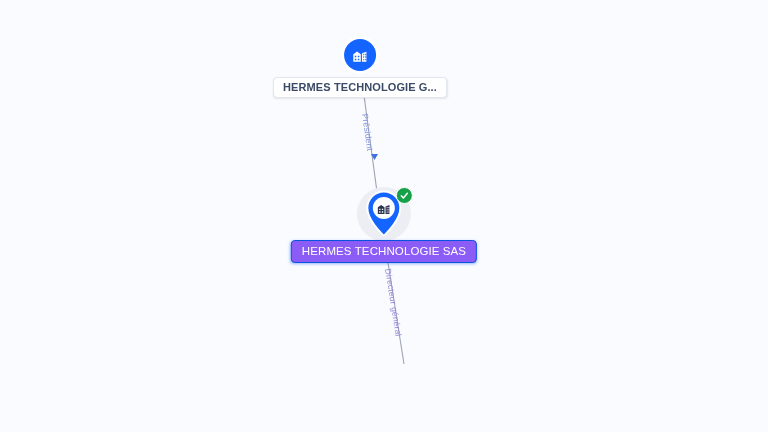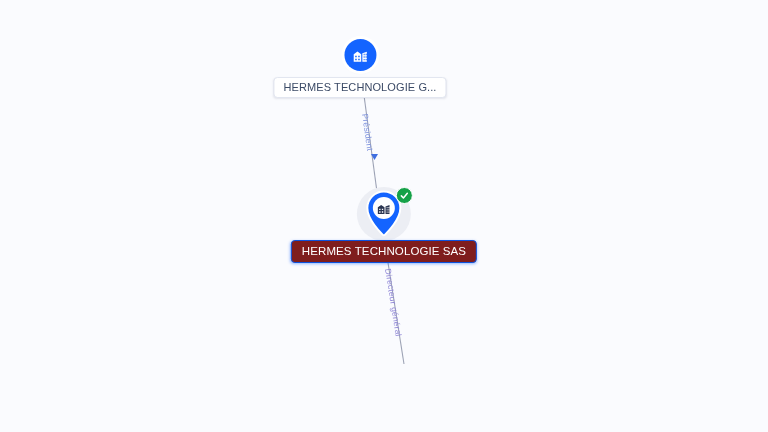--- a/index.html
+++ b/index.html
@@ -62,21 +62,21 @@
     white-space: nowrap;
     background: #ffffff;
     color: #3b4a66;
     border: 1px solid #e2e6f0;
     box-shadow: 0 1px 2px rgba(30,40,80,0.10);
     position: relative;
     z-index: 4;
     letter-spacing: .1px;
   }
   .node-label.selected {
-    background: #7f1d1d;
+    background: #8b5cf6;
     color: #ffffff;
     border-color: #0d52dd;
     font-size: 11.5px;
     padding: 4px 10px 5px 10px;
     box-shadow: 0 1px 3px rgba(20,100,255,0.45);
   }
 
   
   .pin-wrap {
     position: relative;
@@ -149,21 +149,21 @@
 
     <line x1="386" y1="250" x2="404" y2="364" stroke="#8c93a8" stroke-width="1.1" opacity="0.85"></line>
 
     <polygon points="389,255 395,262 388,262" fill="#7a6ecb"></polygon>
   </svg>
 
   <div class="edge-label president" style="left:369px; top:113px; transform: rotate(82deg);">Président</div>
 
   <div class="edge-label dg" style="left:392px; top:268px; transform: rotate(81deg);">Directeur général</div>
 
-  <div class="node" style="left:360px; top:39px; transform: translateX(-50%);">
+  <div class="node" style="left:360px; top:39px; transform: translateX(-50%); font-weight: bold;">
     <div class="circle-node-icon" style="background:#1464ff;">
       <span>
         <svg width="18" height="18" viewBox="0 0 24 24" fill="#ffffff">
           <path d="M3 21V11l5-3.6L13 11v10H3zm2-2h2v-2H5v2zm4 0h2v-2H9v2zm-4-4h2v-2H5v2zm4 0h2v-2H9v2z"></path>
           <path d="M14.5 21V9.8l6-2.3V21h-6zm1.8-2h1.2v-1.8h-1.2V19zm2.6 0h1.2v-1.8h-1.2V19zm-2.6-3.4h1.2v-1.8h-1.2v1.8zm2.6 0h1.2v-1.8h-1.2v1.8zm-2.6-3.4h1.2V10.4h-1.2v1.8zm2.6 0h1.2V10.4h-1.2v1.8z"></path>
         </svg>
       </span>
     </div>
     <div class="node-label">HERMES TECHNOLOGIE G...</div>
   </div>

